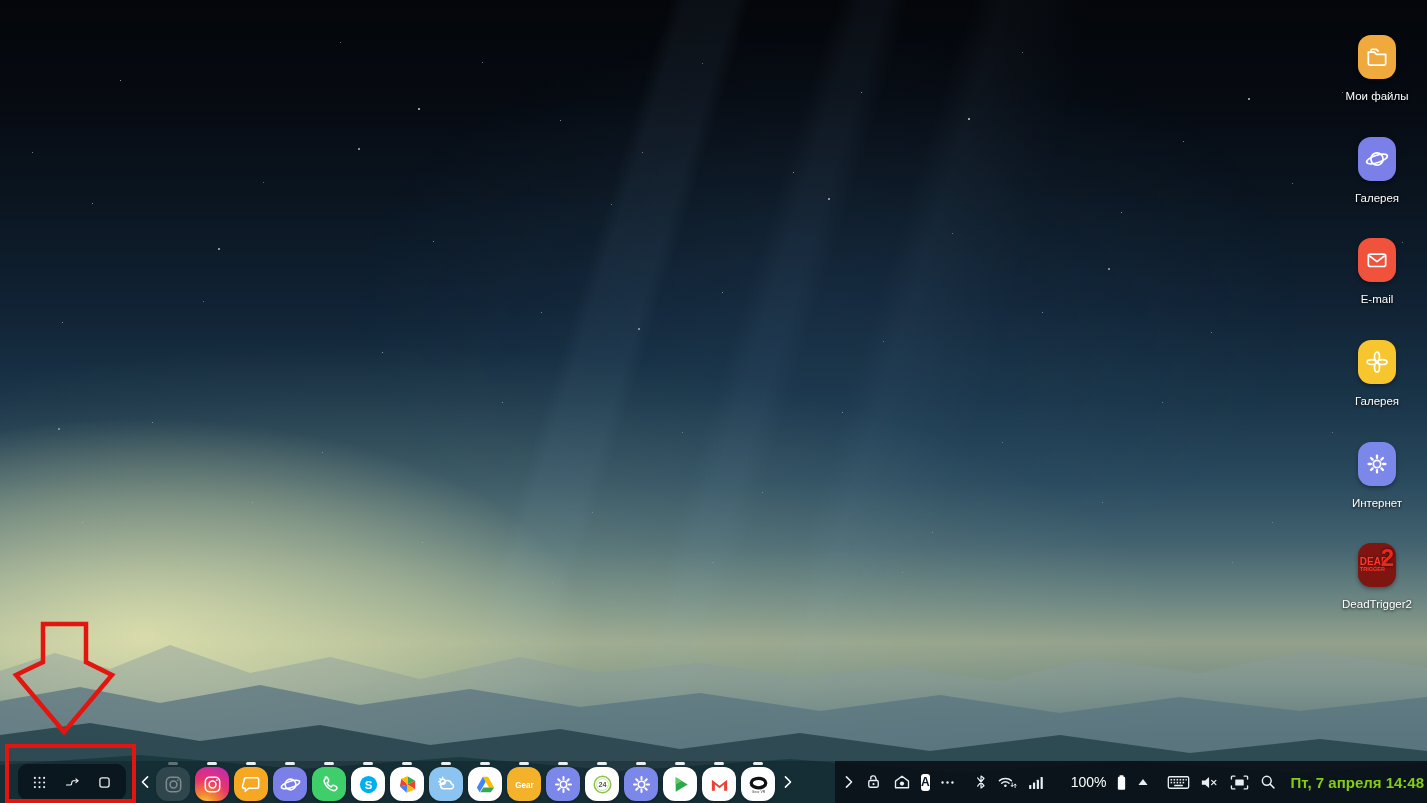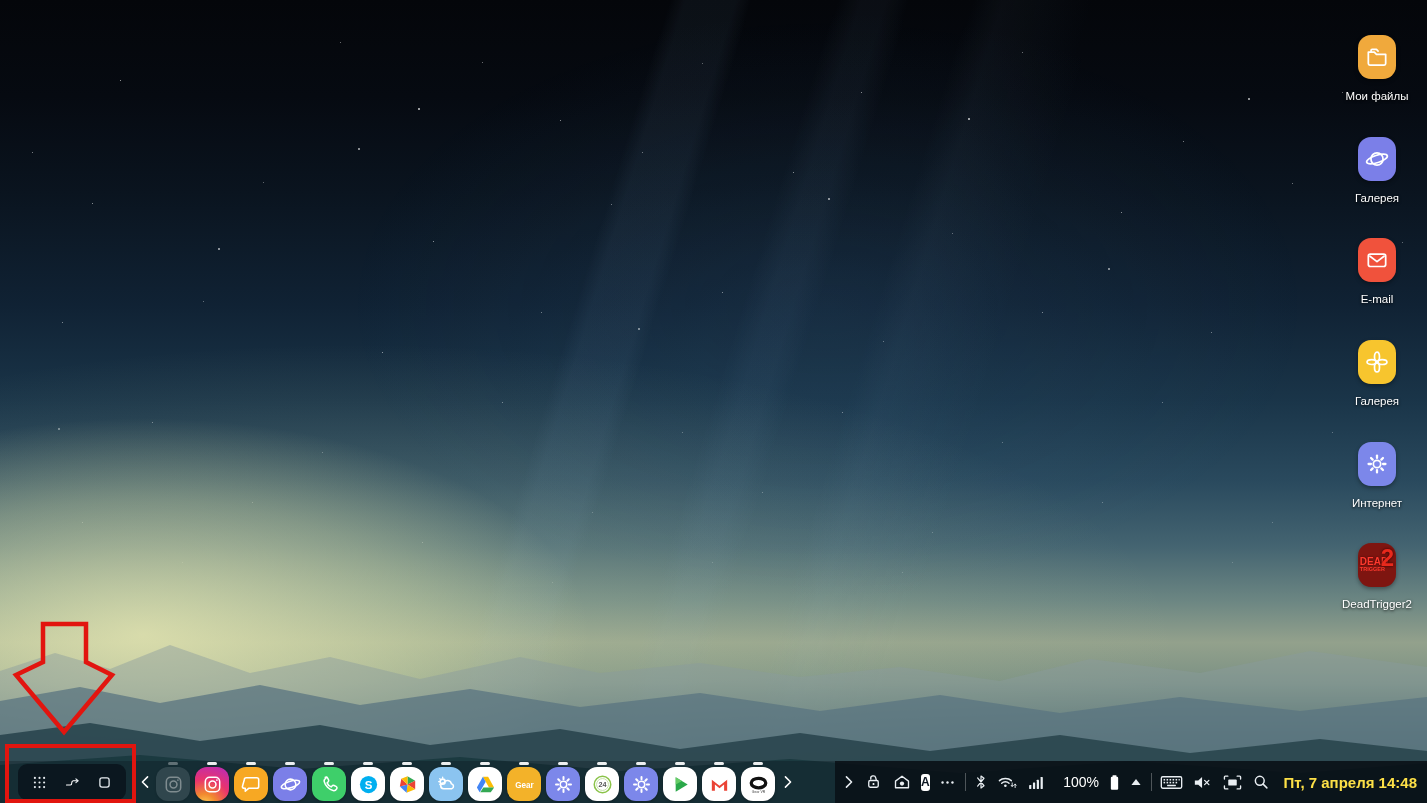--- a/index.html
+++ b/index.html
@@ -91,22 +91,22 @@
 
   
   #tray { position:absolute; right:0; top:0; height:42px; width:592px;
     background:rgba(8,15,21,.82); display:flex; align-items:center;
     gap:9px; padding:0 10px 0 8px; }
   .tray-ic { display:flex; align-items:center; justify-content:center; cursor:pointer; color:#e9eef2; }
   .tray-ic svg { display:block; }
   .tray-divider { width:1px; height:18px; background:rgba(255,255,255,.28); }
   #lang-box { width:17px; height:17px; background:#fff; border-radius:3px; color:#0b1520;
     font-size:12px; font-weight:bold; display:flex; align-items:center; justify-content:center; cursor:pointer; }
-  #battery-pct { color:#fff; font-size:14px; margin-left:10px; }
-  #datetime { color:#fde047; font-size:15px; font-weight:bold; white-space:nowrap; margin-left:4px; cursor:pointer; }
+  #battery-pct { color:#fff; font-size:14px; margin-left:18px; }
+  #datetime { color:#84cc16; font-size:15px; font-weight:bold; white-space:nowrap; margin-left:4px; cursor:pointer; }
 
   
   #annot-rect { position:absolute; left:5px; bottom:0; width:131px; height:59px;
     border:4px solid #e2150f; pointer-events:none; z-index:50; }
   #annot-arrow { position:absolute; left:6px; top:618px; width:114px; height:130px;
     pointer-events:none; z-index:50; }
 
   
   .dt2 { position:relative; width:100%; height:100%; display:flex; align-items:center; justify-content:center; }
   .dt2-txt { display:flex; flex-direction:column; align-items:flex-start; line-height:1;

